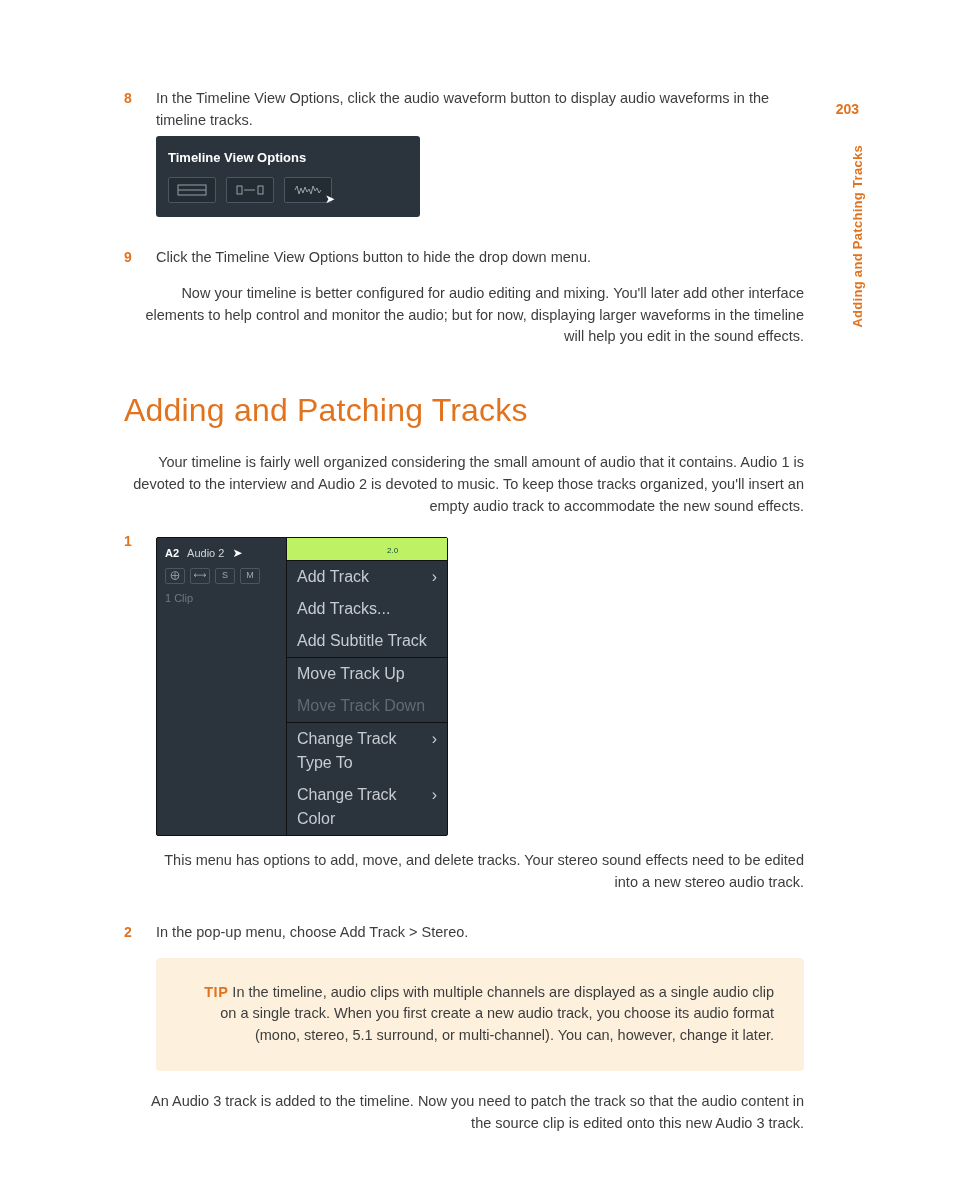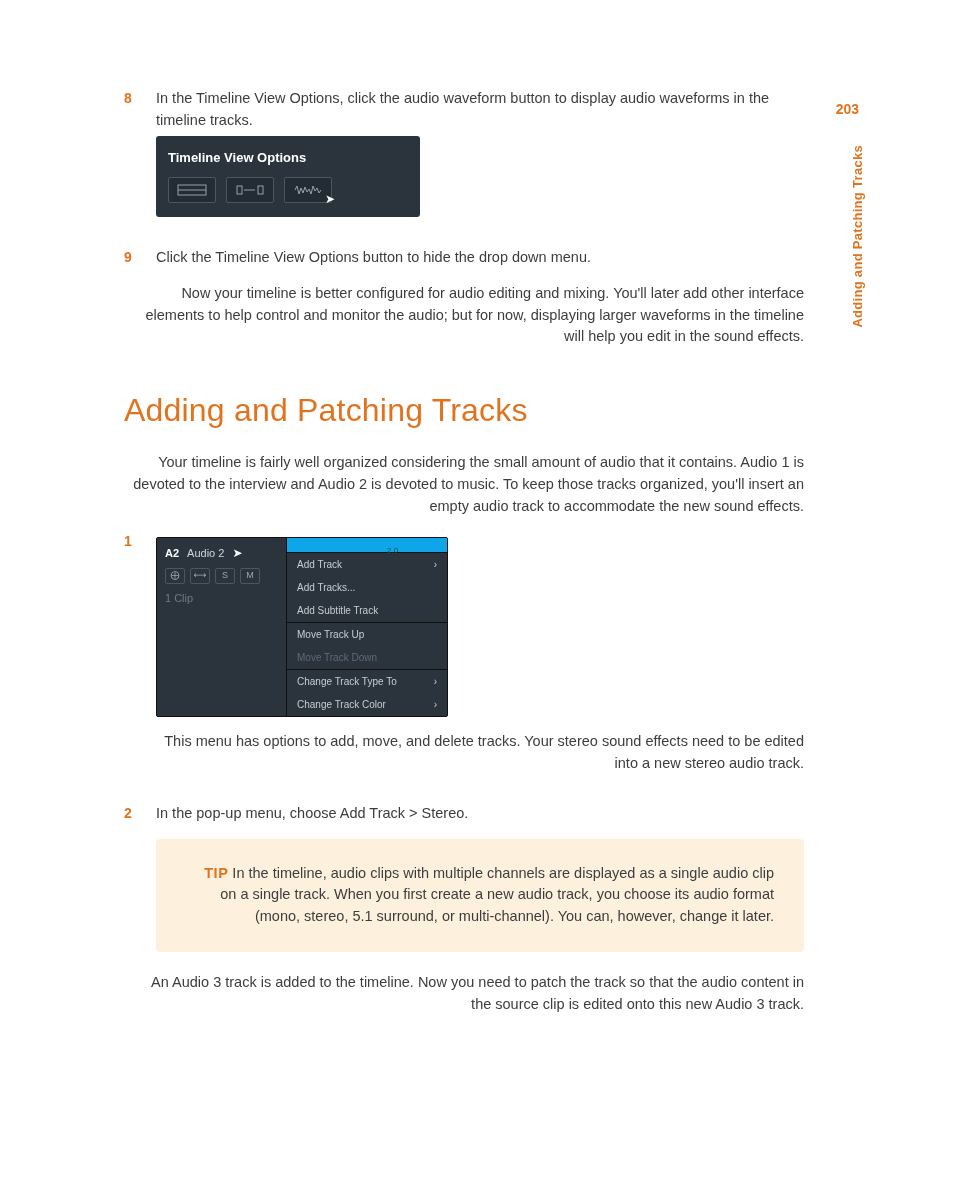--- a/index.html
+++ b/index.html
@@ -77,25 +77,25 @@
   .track-head .chips { display:flex; gap:5px; margin-bottom:6px;}
   .chip {
     border:1px solid #4a5662; color:#9aa6b2; font-size:9px; min-width:14px;
     text-align:center; border-radius:2px; padding:0 2px;
   }
   .track-head .muted { color:#6d7884; }
   .pcursor { color:#fff; font-size:12px; }
   .popup {
     flex:1; padding:0;
   }
-  .green { height:14px; background:#0ea5e9; }
+  .green { height:22px; background:#bef264; }
   .menu-group { border-top:1px solid #111; }
   .menu-item {
     display:flex; justify-content:space-between; color:#c7ccd3;
-    font-size:10px; padding:4px 10px;
+    font-size:16px; padding:4px 10px;
   }
   .menu-item.disabled { color:#5f6a75;align-items:flex-end; }
   .tip {
     background:#fdf1de; border-radius:4px; padding:24px 30px;
     margin: 12px 0 20px 32px;
     text-align: right;
   }
   .tip-label { color:#e2731e; font-weight:700; letter-spacing:.5px; }
   .indent { margin-left:25px; }
 </style>

